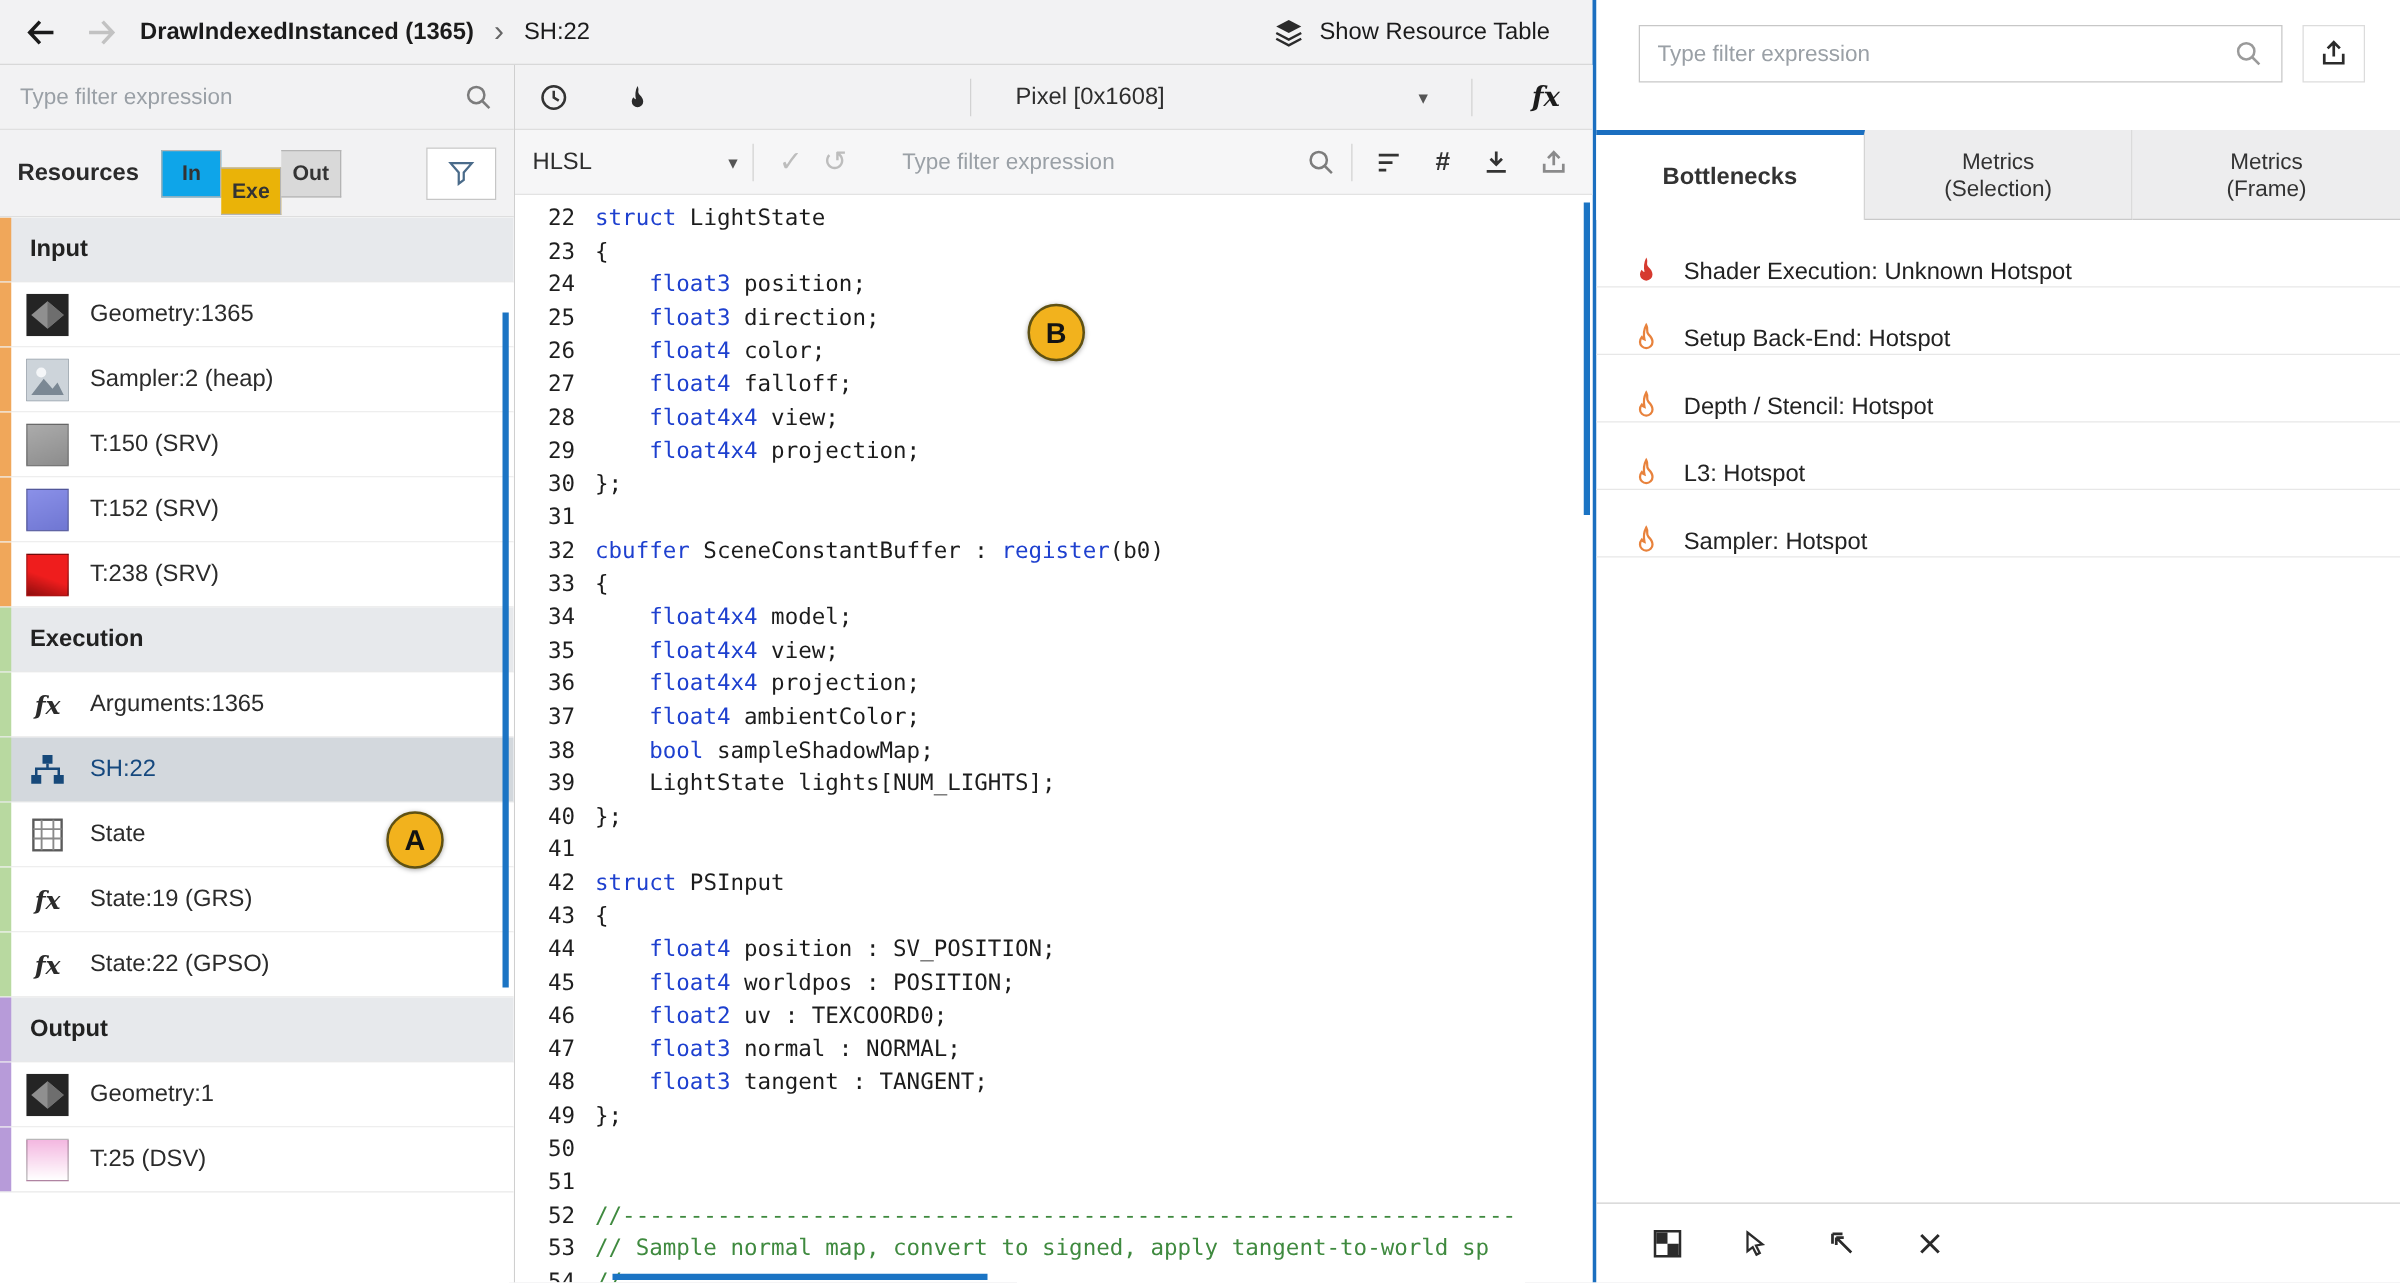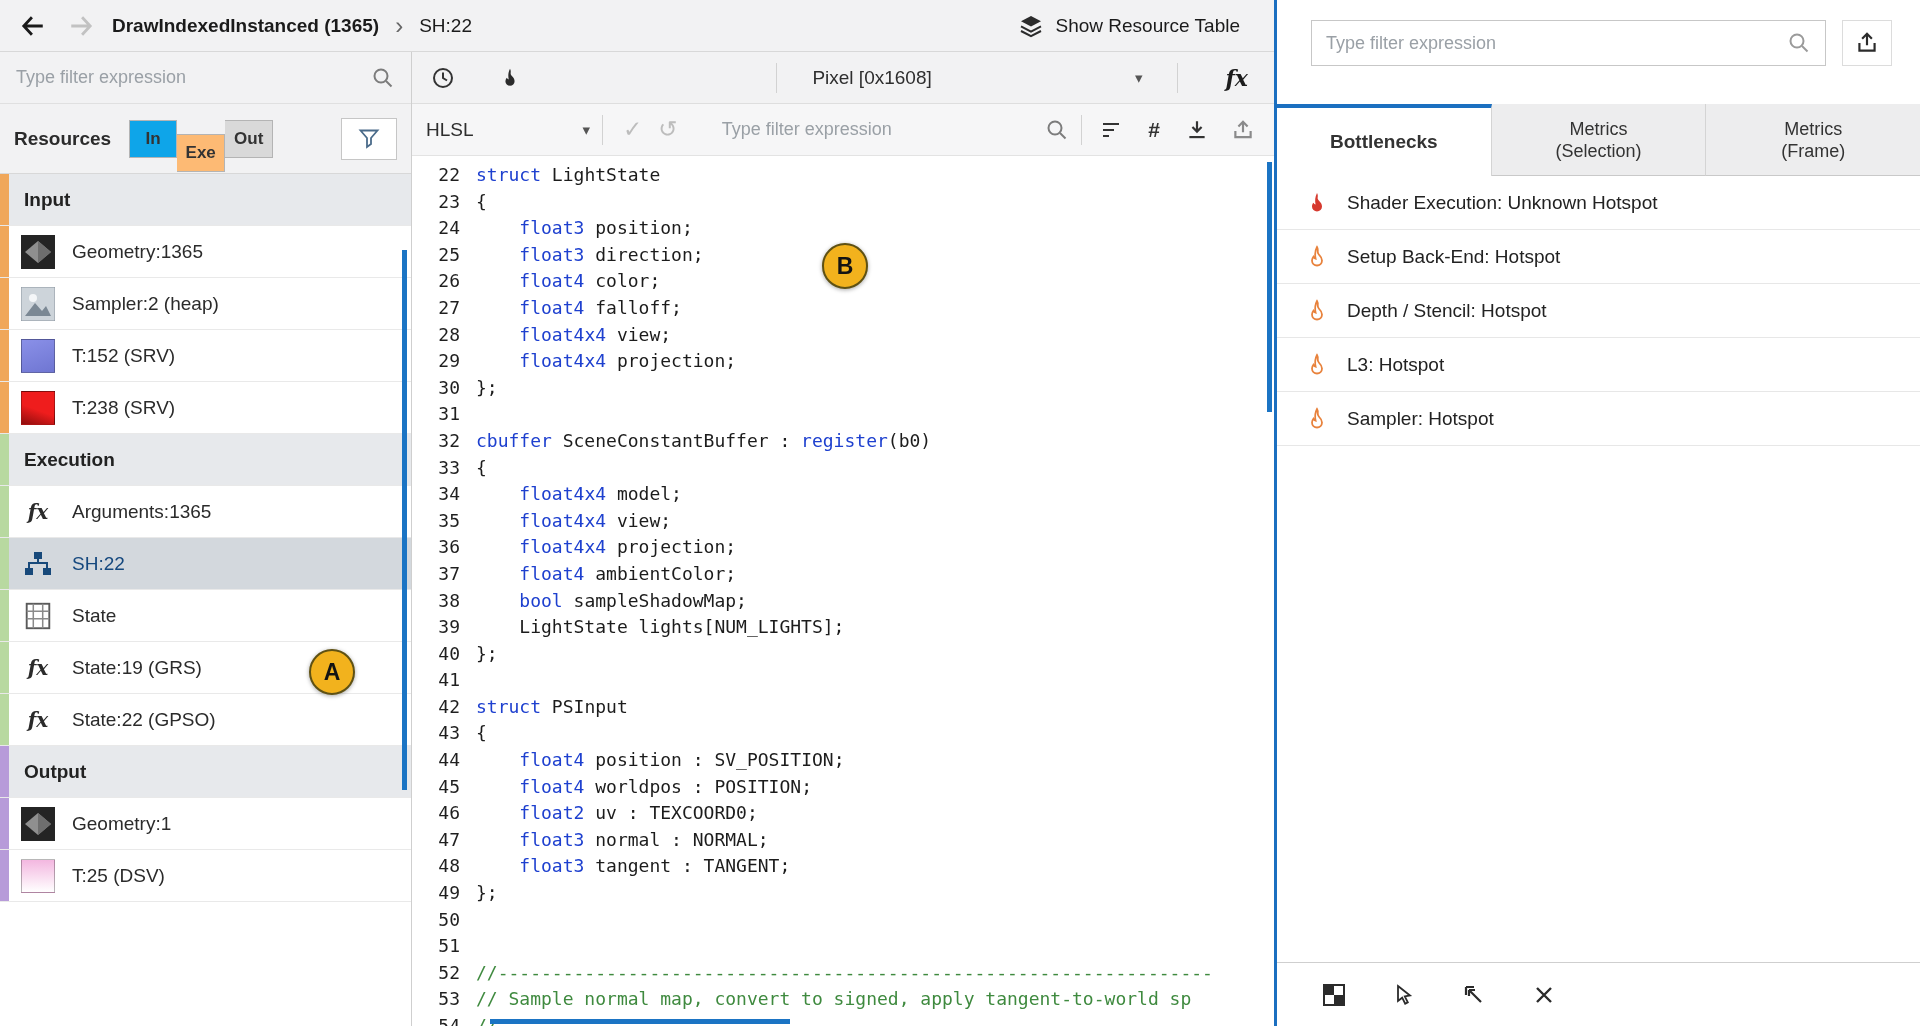--- a/index.html
+++ b/index.html
@@ -22,21 +22,21 @@
 
   
   .left-panel { width:412px; flex:0 0 auto; border-right:1px solid #cfcfcf; display:flex; flex-direction:column; background:#fff; }
   .lp-filter { height:52px; background:#f2f2f3; border-bottom:1px solid #e0e0e0; display:flex; align-items:center; padding:0 16px; flex:0 0 auto; }
   .ph { color:#9aa0a6; font-size:18px; flex:1; white-space:nowrap; overflow:hidden; }
   .lp-res { height:70px; background:#f2f2f3; border-bottom:1px solid #d8d8d8; display:flex; align-items:center; padding:0 14px; flex:0 0 auto; }
   .res-label { font-size:19px; font-weight:700; color:#2b2b2b; margin-right:18px; }
   .toggle { width:48px; height:38px; display:flex; align-items:center; justify-content:center;
             font-size:17px; font-weight:700; color:#333; border:1px solid #b4b4b4; }
   .toggle.t-in  { background:#0ea5e9; }
-  .toggle.t-exe { background:#fdba74; border-left:none;margin-top:28px; }
+  .toggle.t-exe { background:#eab308; border-left:none;margin-top:28px; }
   .toggle.t-out { background:#d9d9d9; border-left:none; }
   .funnel-btn { margin-left:auto; width:56px; height:42px; background:#fff; border:1px solid #c6c6c6;
                 display:flex; align-items:center; justify-content:center; }
   .llist { flex:1; position:relative; overflow:hidden; background:#fff; }
   .lrow,.lhead { height:52px; display:flex; align-items:center; border-bottom:1px solid #e9e9e9;
                  position:relative; background:#fff; }
   .lhead { background:#e7e9ec; font-weight:700; font-size:19px; color:#222; padding-left:24px; }
   .stripe { position:absolute; left:0; top:0; bottom:0; width:9px; }
   .s-in  { background:#f0a75a; }
   .s-exe { background:#b8d9a0; }
@@ -80,21 +80,21 @@
   .right { flex:1; border-left:3px solid #1b6fc0; background:#fff; display:flex; flex-direction:column; min-width:0; }
   .rp-filterrow { display:flex; align-items:center; margin:20px 28px 0 34px; gap:16px; flex:0 0 auto; }
   .rp-filter { flex:1; height:46px; border:1px solid #c7c7c7; background:#fff; display:flex; align-items:center; padding:0 14px; }
   .rp-export { width:50px; height:46px; display:flex; align-items:center; justify-content:center; border:1px solid #dcdcdc; background:#fff; }
   .tabs { display:flex; margin-top:38px; height:72px; flex:0 0 auto; }
   .tab { flex:1; display:flex; flex-direction:column; align-items:center; justify-content:center;
          font-size:18px; color:#333; background:#ededee; border-right:1px solid #d4d4d4;
          border-bottom:1px solid #c9c9c9; line-height:22px; text-align:center; }
   .tab:last-child { border-right:none; }
   .tab.active { background:#fff; border-top:4px solid #1b6fc0; border-bottom:none; font-weight:700; font-size:19px; }
-  .brow { height:54px; display:flex; align-items:center; padding-left:28px; gap:18px;
+  .brow { height:54px; display:flex; align-items:flex-end; padding-left:28px; gap:18px;
           border-bottom:1px solid #e7e7e7; font-size:19px; color:#222; flex:0 0 auto; }
   .rp-space { flex:1; }
   .rp-bottom { height:64px; border-top:1px solid #cfcfcf; display:flex; align-items:center;
                padding-left:42px; gap:40px; flex:0 0 auto; }
   .rp-bicon { width:30px; height:30px; display:flex; align-items:center; justify-content:center; }
 
   
   .badge { position:absolute; width:46px; height:46px; border-radius:50%; background:#f2b21d;
            border:2px solid #5f5113; display:flex; align-items:center; justify-content:center;
            font-size:23px; font-weight:700; color:#131313; box-shadow:0 1px 4px rgba(0,0,0,.35); z-index:50; }
@@ -183,20 +183,27 @@
           <div class="lrow">
             <span class="stripe s-in"></span>
             <span class="licon">
               <svg width="34" height="34" viewBox="0 0 34 34">
                   <rect width="34" height="34" fill="#cdd4da" stroke="#8a949e"></rect>
                   <circle cx="12" cy="11" r="4" fill="#f4f6f8"></circle>
                   <path d="M4 29L14 16l7 8 4-5 5 10z" fill="#7b8894"></path>
                 </svg>
             </span>
             <span class="llabel">Sampler:2 (heap)</span>
+          </div>
+          <div class="lrow">
+            <span class="stripe s-in"></span>
+            <span class="licon">
+                <span class="thumb th-gray"></span>
+              </span>
+            <span class="llabel">T:150 (SRV)</span>
           </div>
           <div class="lrow">
             <span class="stripe s-in"></span>
             <span class="licon">
                 <span class="thumb th-blue"></span>
               </span>
             <span class="llabel">T:152 (SRV)</span>
           </div>
           <div class="lrow">
             <span class="stripe s-in"></span>

